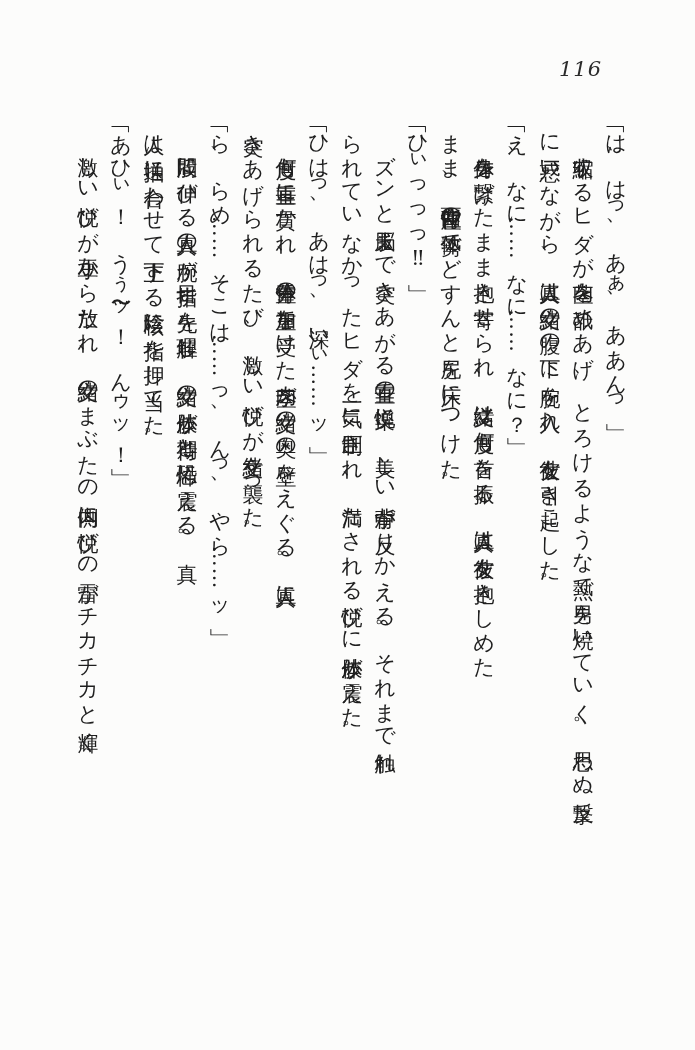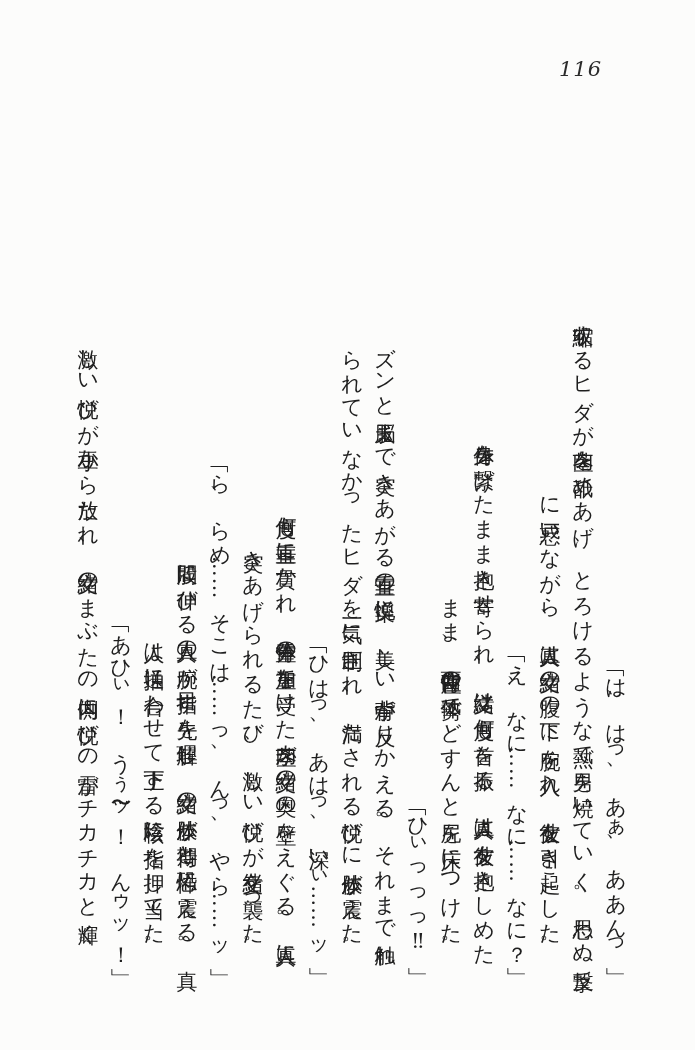--- a/index.html
+++ b/index.html
@@ -7,21 +7,20 @@
     padding: 0;
     background: #ffffff;
   }
   .book-page {
     position: relative;
     width: 695px;
     height: 1050px;
     background: #fcfcfb;
     overflow: hidden;
     font-family: "DejaVu Serif", "Liberation Serif", serif;
-    text-align: right;
   }
   .page-number {
     position: absolute;
     top: 59px;
     right: 93px;
     font-size: 21px;
     font-style: italic;
     color: #2b2b2b;
     letter-spacing: 1px;
     line-height: 1;

